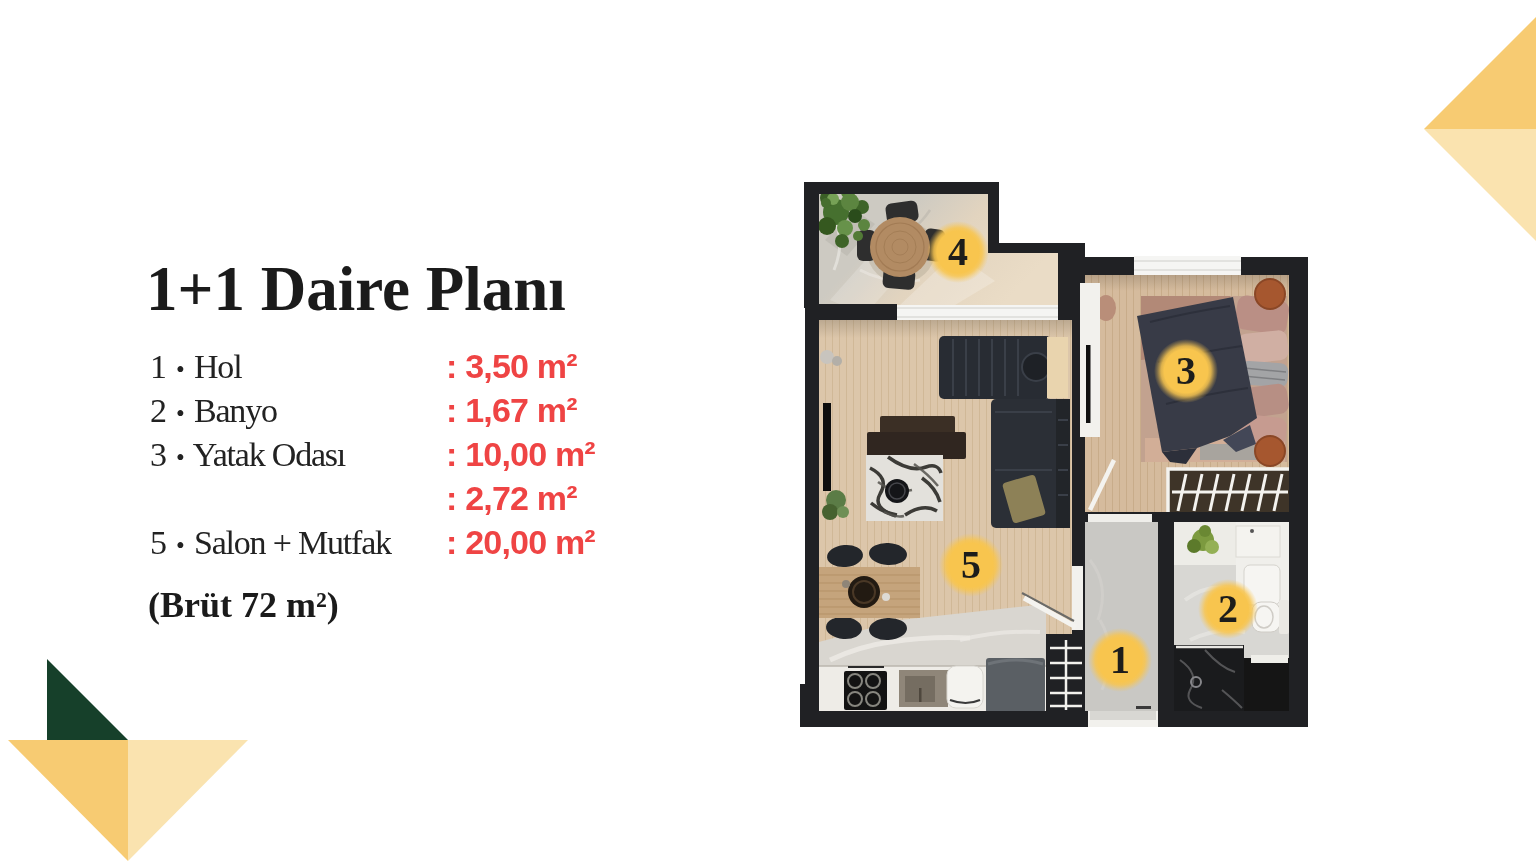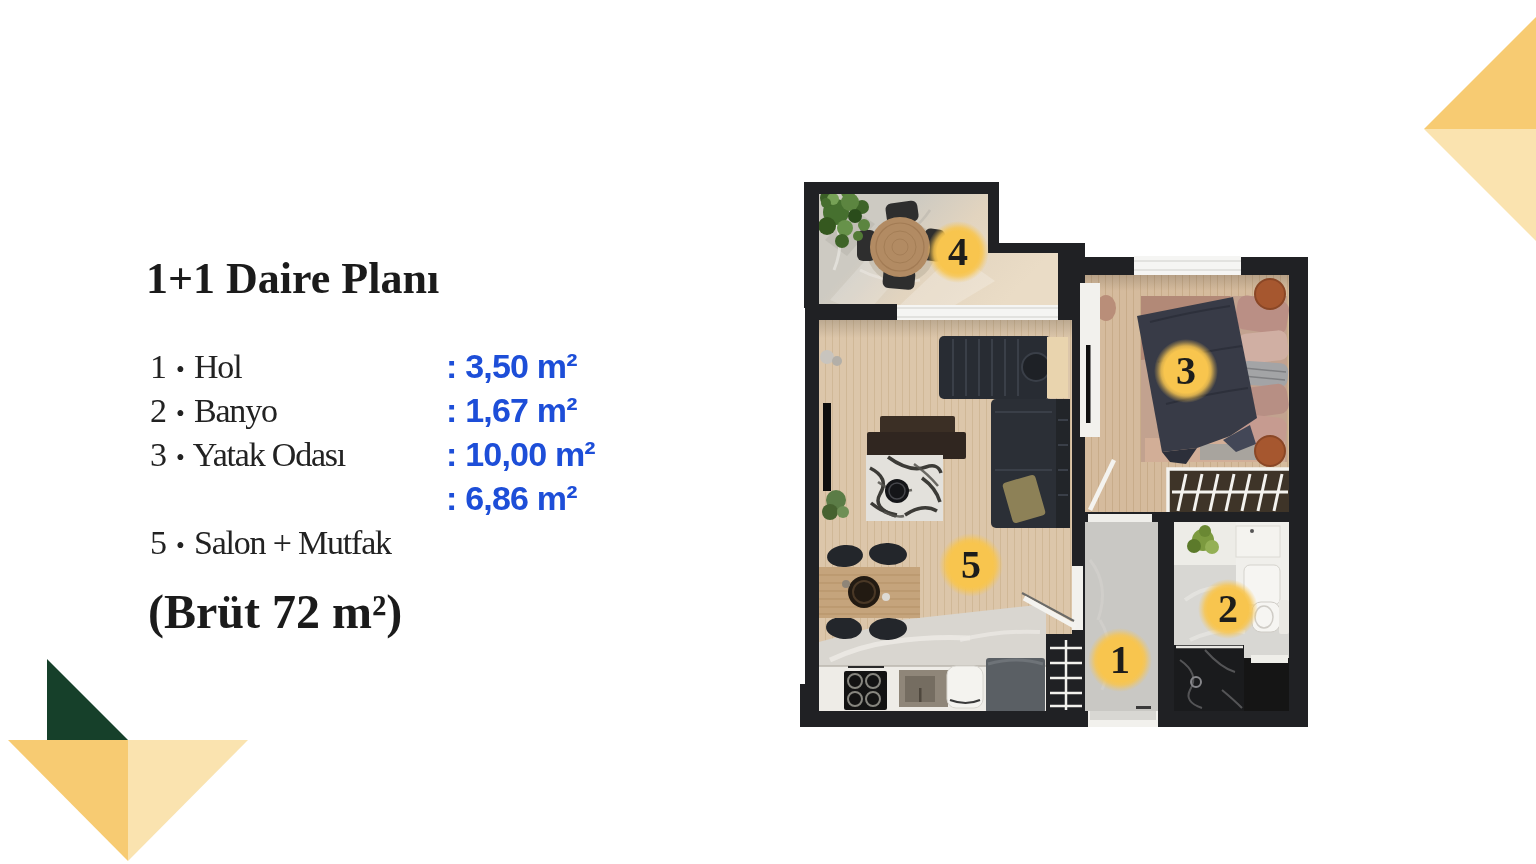--- a/index.html
+++ b/index.html
@@ -1,26 +1,26 @@
 <!DOCTYPE html>
 <html><head>
 <meta charset="utf-8">
 <style>
   html,body{margin:0;padding:0;}
   body{width:1536px;height:864px;background:#ffffff;overflow:hidden;position:relative;
        font-family:"Liberation Sans", sans-serif;}
   .title{position:absolute;left:146px;top:253px;font-family:"Liberation Serif",serif;
-         font-weight:bold;font-size:44px;color:#1b1b1b;letter-spacing:0px;}
+         font-weight:bold;font-size:63px;color:#1b1b1b;letter-spacing:0px;}
   .list{position:absolute;left:150px;top:344px;font-size:34px;color:#222;letter-spacing:-1.2px;}
   .row{height:44px;line-height:44px;white-space:nowrap;}
   .lab{display:inline-block;font-family:Liberation Serif, serif;}
   .b{font-size:25px;margin:0 3px;}
-  .val{position:absolute;left:296px;font-weight:bold;color:#1d4ed8;letter-spacing:-0.8px;}
+  .val{position:absolute;left:296px;font-weight:bold;color:#ef4444;letter-spacing:-0.8px;}
   .brut{position:absolute;left:148px;top:584px;font-family:"Liberation Serif",serif;
-        font-weight:bold;font-size:48px;color:#1b1b1b;}
+        font-weight:bold;font-size:36px;color:#1b1b1b;}
   svg{position:absolute;left:0;top:0;}
 </style>
 </head>
 <body>
 <svg width="1536" height="864" viewBox="0 0 1536 864">
 
   <polygon points="1424,129 1536,17 1536,129" fill="#f7cb72"></polygon>
   <polygon points="1424,129 1536,129 1536,241" fill="#fae3af"></polygon>
   <polygon points="47,659 47,740 128,740" fill="#16402a"></polygon>
   <polygon points="8,740 128,740 128,861" fill="#f7cb72"></polygon>
@@ -308,16 +308,16 @@
       <circle cx="1228" cy="609" r="30" fill="url(#badge)"></circle>
       <text x="1228" y="622" font-size="40">2</text>
     </g>
   </g>
 </svg>
 <div class="title">1+1 Daire Planı</div>
 <div class="list">
   <div class="row"><span class="lab">1 <span class="b">•</span> Hol</span><span class="val" style="top:0">: 3,50 m²</span></div>
   <div class="row"><span class="lab">2 <span class="b">•</span> Banyo</span><span class="val" style="top:44px">: 1,67 m²</span></div>
   <div class="row"><span class="lab">3 <span class="b">•</span> Yatak Odası</span><span class="val" style="top:88px">: 10,00 m²</span></div>
-  <div class="row"><span class="val" style="top:132px">: 6,86 m²</span></div>
-  <div class="row"><span class="lab">5 <span class="b">•</span> Salon + Mutfak</span></div>
+  <div class="row"><span class="val" style="top:132px">: 2,72 m²</span></div>
+  <div class="row"><span class="lab">5 <span class="b">•</span> Salon + Mutfak</span><span class="val" style="top:176px">: 20,00 m²</span></div>
 </div>
 <div class="brut">(Brüt 72 m²)</div>
 
 </body></html>

